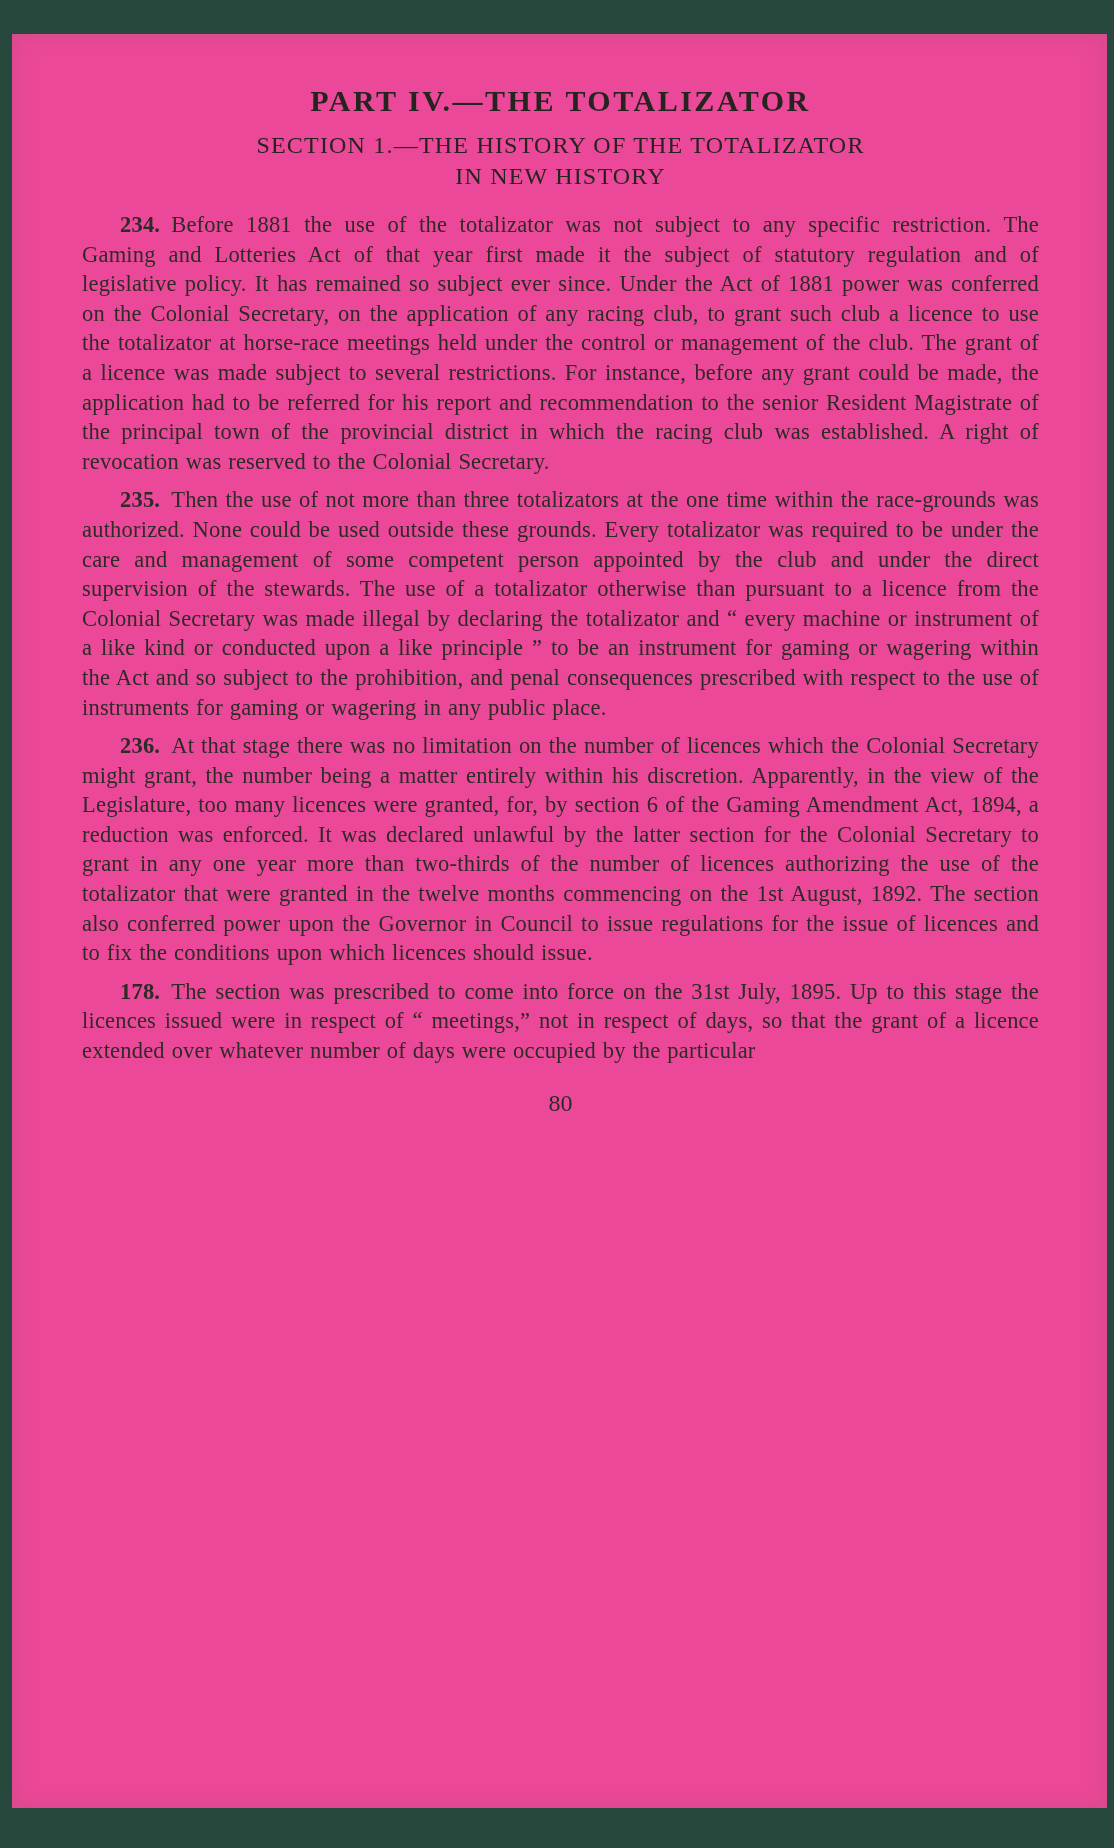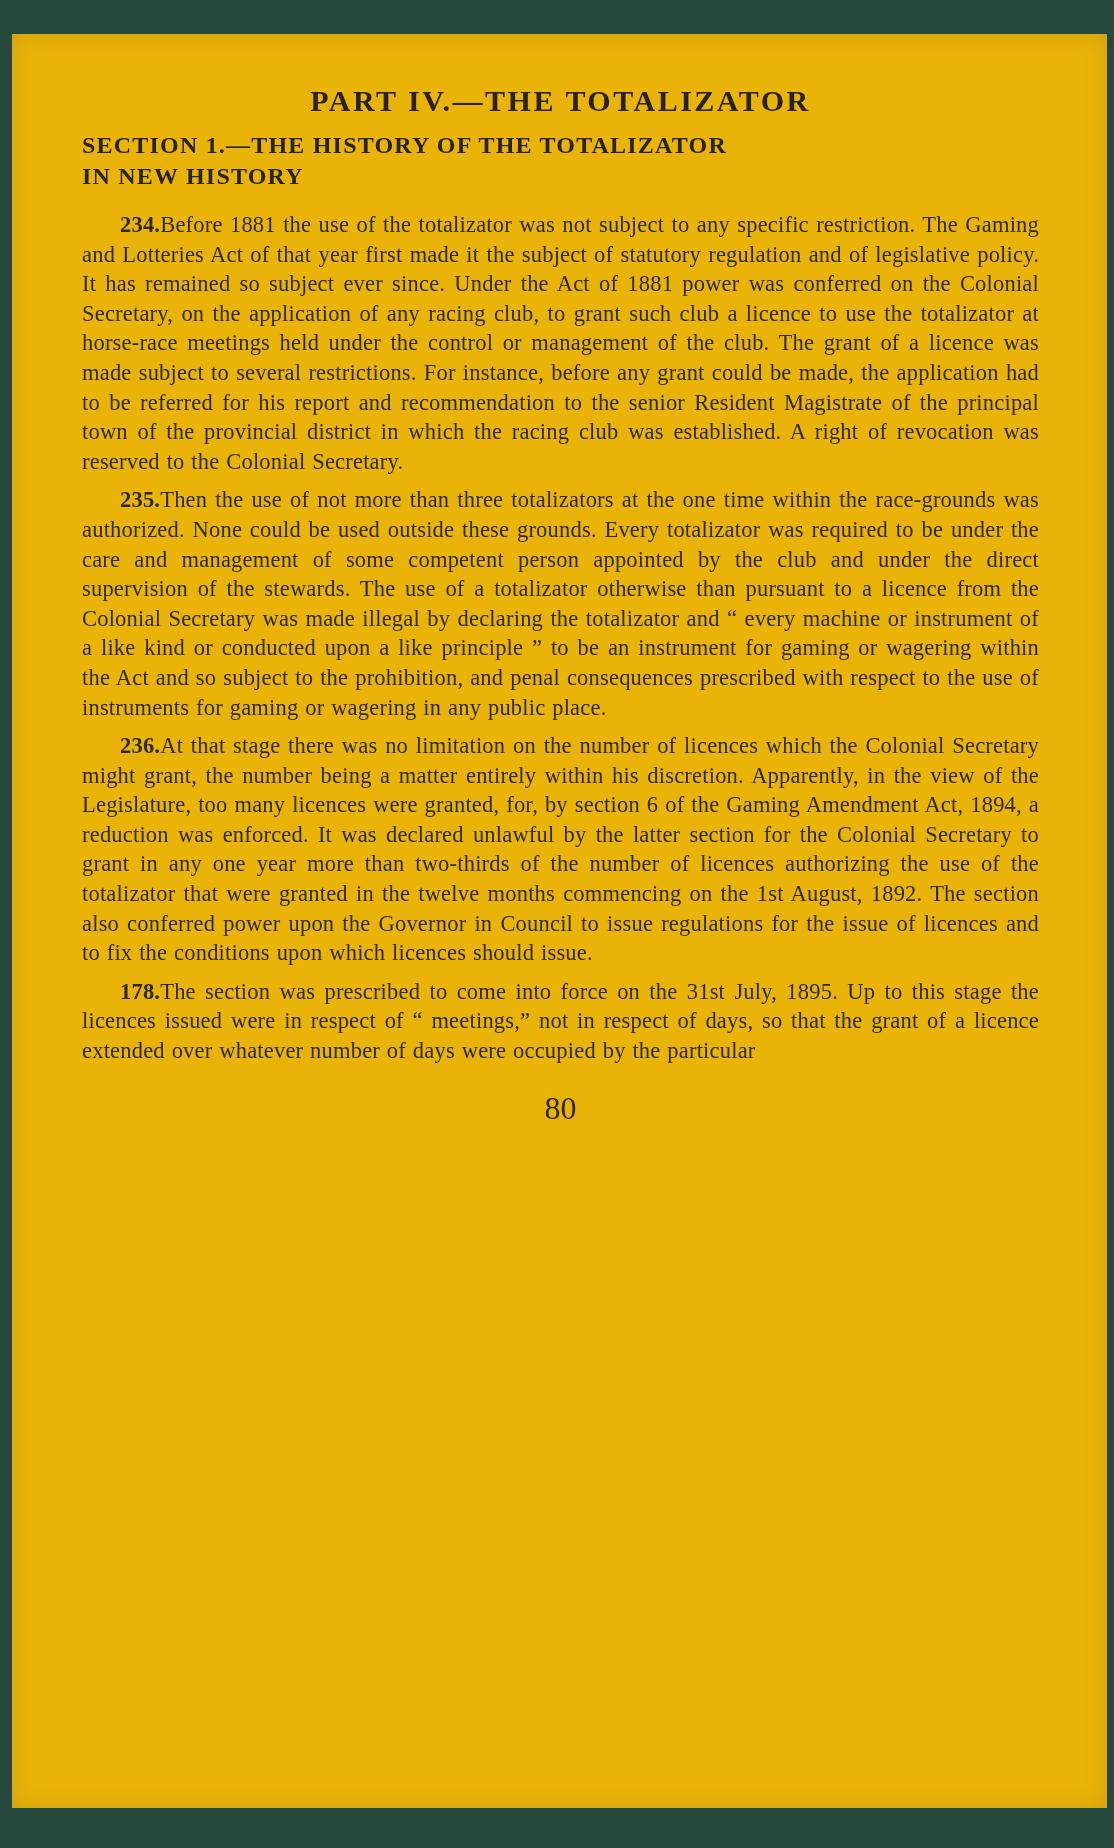--- a/index.html
+++ b/index.html
@@ -12,38 +12,39 @@
     position: relative;
     background: #27493d; 
     font-family: "Liberation Serif", "DejaVu Serif", serif;
   }
   .paper {
     position: absolute;
     top: 34px;
     left: 12px;
     right: 7px;
     bottom: 40px;
-    background: #eab308;
+    background: #ec4899;
     box-shadow: inset 0 0 22px rgba(90, 85, 60, 0.18);
     box-sizing: border-box;
     padding: 50px 68px 0 70px;
     color: #2d2a26;
   }
   .part-title {
     margin: 0 0 12px 0;
     text-align: center;
     font-size: 30px;
     font-weight: bold;
     letter-spacing: 2.5px;
     color: #262320;
   }
   .section-heading {
     margin: 0 0 18px 0;
+    text-align: center;
     font-size: 24px;
-    font-weight: bold;
+    font-weight: normal;
     letter-spacing: 1.2px;
     line-height: 31px;
     color: #262320;
   }
   .section-heading .line {
     display: block;
   }
   .para {
     margin: 0 0 9px 0;
     font-size: 22.5px;
@@ -52,25 +53,26 @@
     text-indent: 38px;
     letter-spacing: 0.2px;
     word-spacing: 1px;
     color: #2e2b27;
   }
   .para:last-of-type {
     margin-bottom: 0;
   }
   .pnum {
     font-weight: bold;
+    margin-right: 11px;
   }
   .page-number {
     margin-top: 24px;
     text-align: center;
-    font-size: 32px;
+    font-size: 24px;
     color: #2e2b27;
   }
 </style>
 </head>
 <body>
 
 <div class="paper">
 
   <h1 class="part-title">PART IV.—THE TOTALIZATOR</h1>
 

